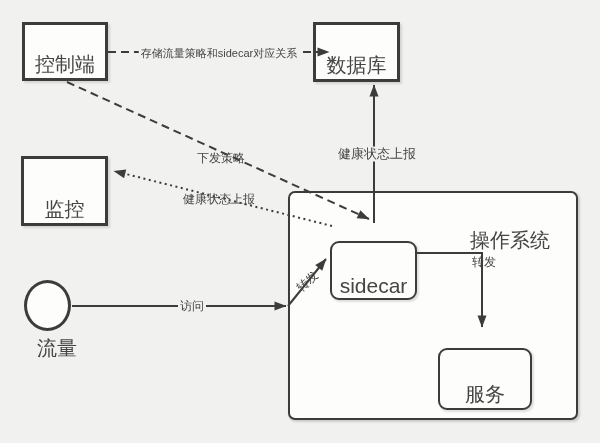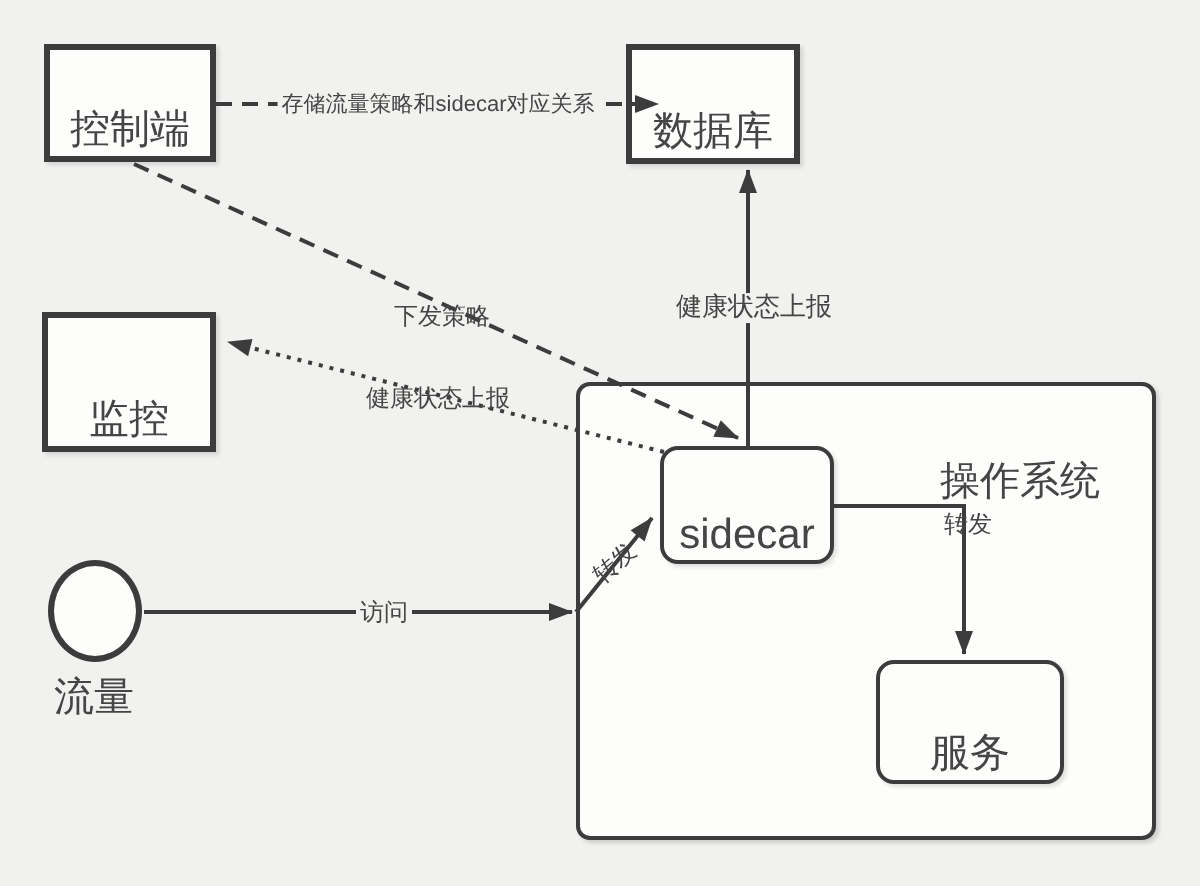--- a/index.html
+++ b/index.html
@@ -12,35 +12,35 @@
   body{font-family:"Liberation Sans","DejaVu Sans",sans-serif;background:#ffffff;}
   .stage{
     position:relative;width:600px;height:443px;overflow:hidden;
     background:var(--background);color:var(--text);
   }
   .node{
     position:absolute;box-sizing:border-box;background:var(--canvas_fill);
     border:3px solid var(--stroke);display:flex;align-items:flex-end;justify-content:center;
     font-size:20px;color:var(--text);box-shadow:1.5px 1.5px 2px rgba(0,0,0,0.12);
   }
-  .rounded{border-width:2px;border-radius:9px;}
+  .rounded{border-width:2px;border-radius:9px;margin-top:18px;}
   .container-box{
     position:absolute;box-sizing:border-box;background:var(--canvas_fill);
     border:2px solid var(--stroke);border-radius:7px;
     box-shadow:1.5px 1.5px 2px rgba(0,0,0,0.15);
   }
   .container-label{
     position:absolute;top:10px;right:26px;font-size:20px;color:var(--text);margin-top:24px;
   }
   .circle{
     position:absolute;box-sizing:border-box;background:var(--canvas_fill);
     border:3px solid var(--stroke);border-radius:50%;
   }
   .circle-label{
-    position:absolute;text-align:center;font-size:20px;color:var(--text);
+    position:absolute;text-align:right;font-size:20px;color:var(--text);
   }
   svg.edges{position:absolute;left:0;top:0;pointer-events:none;}
   .edge{stroke:var(--stroke);stroke-width:2;fill:none;}
   .edge.dashed{stroke-dasharray:8 5;}
   .edge.dotted{stroke-dasharray:2 3.5;}
   .arrowhead{fill:var(--stroke);stroke:none;}
   .edge-label{
     position:absolute;transform:translate(-50%,-50%);white-space:nowrap;
     font-size:12px;color:var(--text);line-height:1.15;padding:0 2px;
   }

